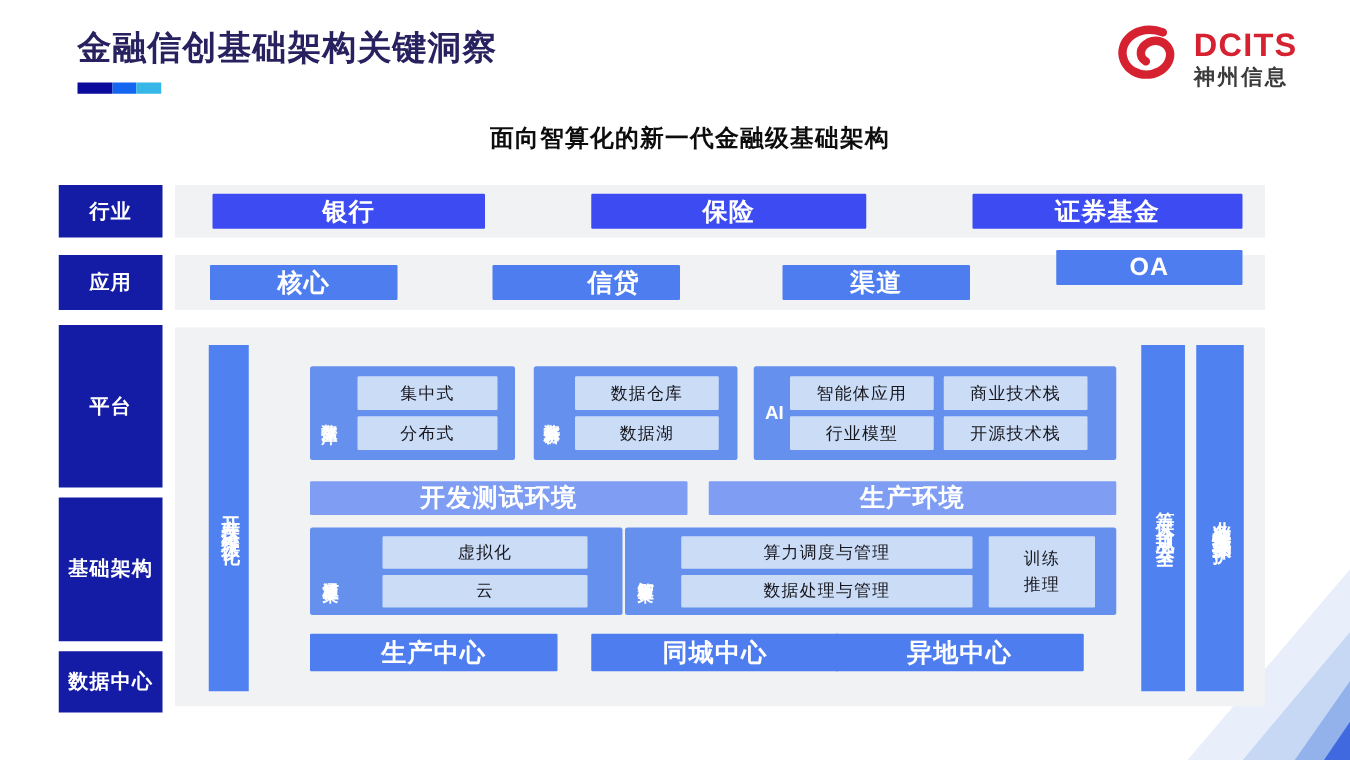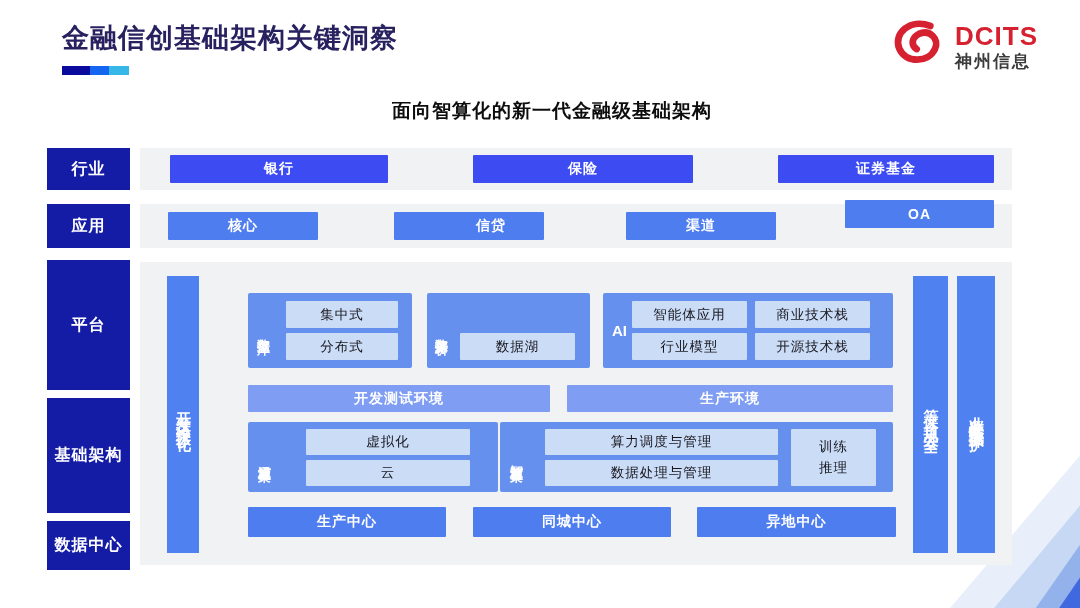--- a/index.html
+++ b/index.html
@@ -21,21 +21,21 @@
   .logo-txt{display:flex;flex-direction:column;line-height:1.05;}
   .brand{font-size:26px;font-weight:bold;color:#d62230;letter-spacing:1px;}
   .company{font-size:17px;font-weight:bold;color:#3b3b3b;letter-spacing:2px;margin-top:3px;}
   .subtitle{left:0;top:98px;width:1104px;text-align:center;font-size:19px;font-weight:bold;color:#0d0d0d;letter-spacing:1px;z-index:3;}
   
   .layer{left:47px;width:83px;background:#141ca6;color:#fff;font-size:16px;font-weight:bold;
          display:flex;align-items:center;justify-content:center;letter-spacing:1px;z-index:2;}
   
   .strip{left:140px;width:872px;background:#f1f2f4;z-index:1;}
   
-  .btn{display:flex;align-items:center;justify-content:center;color:#fff;font-size:14px;font-weight:bold;
+  .btn{display:flex;align-items:center;justify-content:center;color:#fff;font-size:20px;font-weight:bold;
        letter-spacing:1px;border-radius:1px;z-index:2;}
   .royal{background:#3c4cf2;}
   .blue{background:#4e7df0;}
   .envbar{background:#7e9df3;}
   .vbar{background:#4f81f1;color:#fff;font-weight:bold;font-size:15px;
         writing-mode:vertical-rl;text-orientation:upright;letter-spacing:4px;
         display:flex;align-items:center;justify-content:center;z-index:2;}
   .group{background:#6590ee;border-radius:2px;z-index:2;}
   .glabel{position:absolute;color:#fff;font-weight:bold;font-size:13px;
           writing-mode:vertical-rl;text-orientation:upright;letter-spacing:1px;
@@ -100,20 +100,21 @@
 <div class="abs vbar" style="left:957px;top:276px;width:38px;height:277px;letter-spacing:2px;">业务连续性及数据保护</div>
 
 <div class="abs group" style="left:248px;top:293px;width:164px;height:75px;">
   <span class="glabel" style="left:6px;top:0;height:75px;">数据库</span>
   <span class="cell" style="left:38px;top:8px;width:112px;height:27px;">集中式</span>
   <span class="cell" style="left:38px;top:40px;width:112px;height:27px;">分布式</span>
 </div>
 
 <div class="abs group" style="left:427px;top:293px;width:163px;height:75px;">
   <span class="glabel" style="left:5px;top:0;height:75px;">数据分析</span>
+  <span class="cell" style="left:33px;top:8px;width:115px;height:27px;">数据仓库</span>
   <span class="cell" style="left:33px;top:40px;width:115px;height:27px;">数据湖</span>
 </div>
 
 <div class="abs group" style="left:603px;top:293px;width:290px;height:75px;">
   <span class="ai-label" style="left:9px;top:29px;">AI</span>
   <span class="cell" style="left:29px;top:8px;width:115px;height:27px;">智能体应用</span>
   <span class="cell" style="left:152px;top:8px;width:115px;height:27px;">商业技术栈</span>
   <span class="cell" style="left:29px;top:40px;width:115px;height:27px;">行业模型</span>
   <span class="cell" style="left:152px;top:40px;width:115px;height:27px;">开源技术栈</span>
 </div>
@@ -132,20 +133,20 @@
   <span class="cell" style="left:45px;top:7px;width:233px;height:26px;">算力调度与管理</span>
   <span class="cell" style="left:45px;top:38px;width:233px;height:26px;">数据处理与管理</span>
   <span class="cell ti-box" style="left:291px;top:7px;width:85px;height:57px;">
     <span>训练</span>
     <span>推理</span>
   </span>
 </div>
 
 <div class="abs btn blue" style="left:248px;top:507px;width:198px;height:30px;">生产中心</div>
 <div class="abs btn blue" style="left:473px;top:507px;width:198px;height:30px;">同城中心</div>
-<div class="abs btn blue" style="left:697px;top:507px;width:199px;height:30px;">异地中心</div>
+<div class="abs btn blue" style="left:668px;top:507px;width:199px;height:30px;">异地中心</div>
 
 <div class="abs corner">
   <div class="band b1"></div>
   <div class="band b2"></div>
   <div class="band b3"></div>
   <div class="band b4"></div>
 </div>
 
 </body></html>

